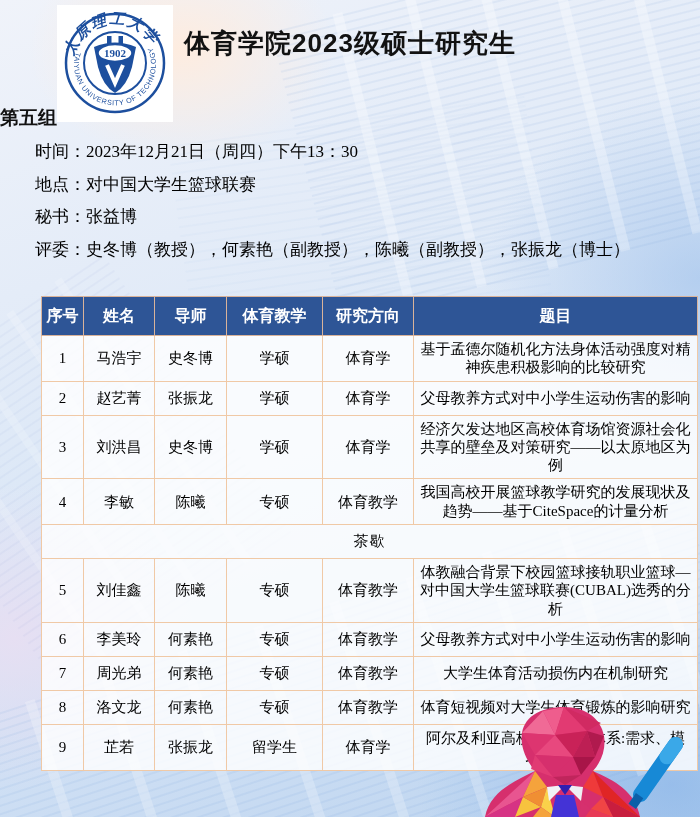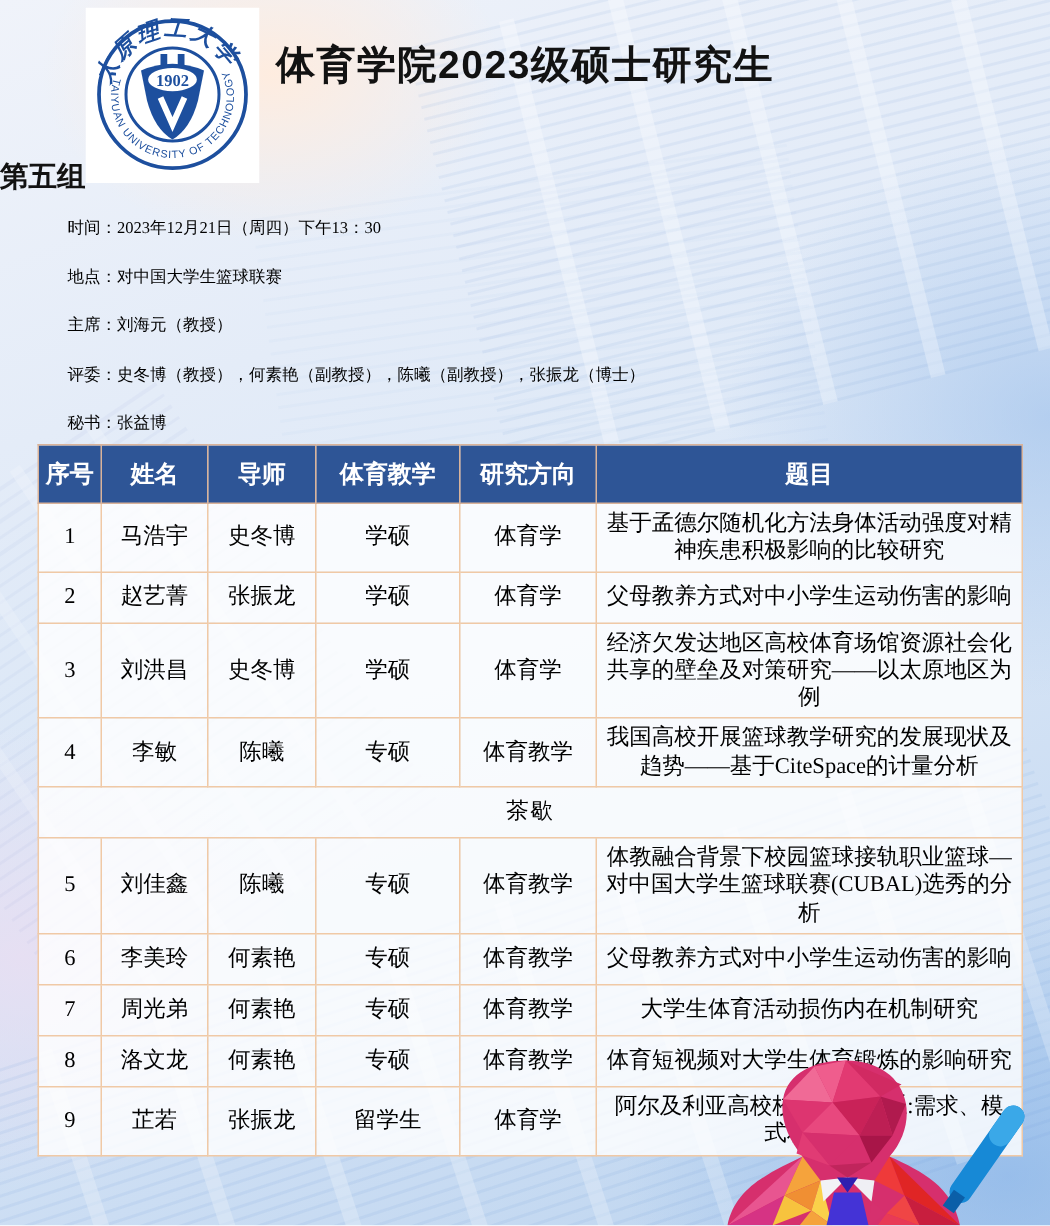--- a/index.html
+++ b/index.html
@@ -41,27 +41,27 @@
   .title{
     position:absolute; left:0; top:27px; width:700px; text-align:center;
     font-family:"Liberation Sans", sans-serif; font-weight:bold;
     font-size:26px; line-height:32px; letter-spacing:1px; color:#121212;
   }
   .group{
     position:absolute; left:0; top:105px; width:700px; text-align:left;
     font-family:"Liberation Sans", sans-serif; font-weight:bold; font-size:19px; color:#121212;
   }
   .info{
-    position:absolute; left:45px; top:136px; width:640px;
-    font-size:11px; line-height:32.5px; color:#000;
+    position:absolute; left:35px; top:136px; width:640px;
+    font-size:17px; line-height:32.5px; color:#000;
   }
   .info .line{white-space:nowrap;}
 
   table.sched{
-    position:absolute; left:25px; top:296px; width:656px;
+    position:absolute; left:41px; top:296px; width:656px;
     border-collapse:collapse; table-layout:fixed;
     font-size:15px;
   }
   table.sched th{
     background:var(--header-blue); color:#fff;
     font-family:"Liberation Sans", sans-serif; font-weight:bold; font-size:16px;
     height:38px; border:1px solid #d9b39a; padding:0 2px;
   }
   table.sched td{
     background:rgba(255,255,255,.82);
@@ -113,23 +113,22 @@
 
   <div class="title">
     <div>体育学院2023级硕士研究生</div>
   </div>
 
   <div class="group">第五组</div>
 
   <div class="info">
     <div class="line"><span>时间：</span><span>2023年12月21日（周四）下午13：30</span></div>
     <div class="line"><span>地点：</span><span>对中国大学生篮球联赛</span></div>
-    <div class="line"><span>主席：</span><span>刘海元（教授）</span></div>
+    <div class="line"><span>秘书：</span><span>张益博</span></div>
     <div class="line"><span>评委：</span><span>史冬博（教授），何素艳（副教授），陈曦（副教授），张振龙（博士）</span></div>
-    <div class="line"><span>秘书：</span><span>张益博</span></div>
   </div>
 
   <table class="sched">
     <colgroup>
       <col style="width:42px">
         <col style="width:71px">
         <col style="width:72px">
       <col style="width:96px">
         <col style="width:91px">
         <col style="width:284px">

